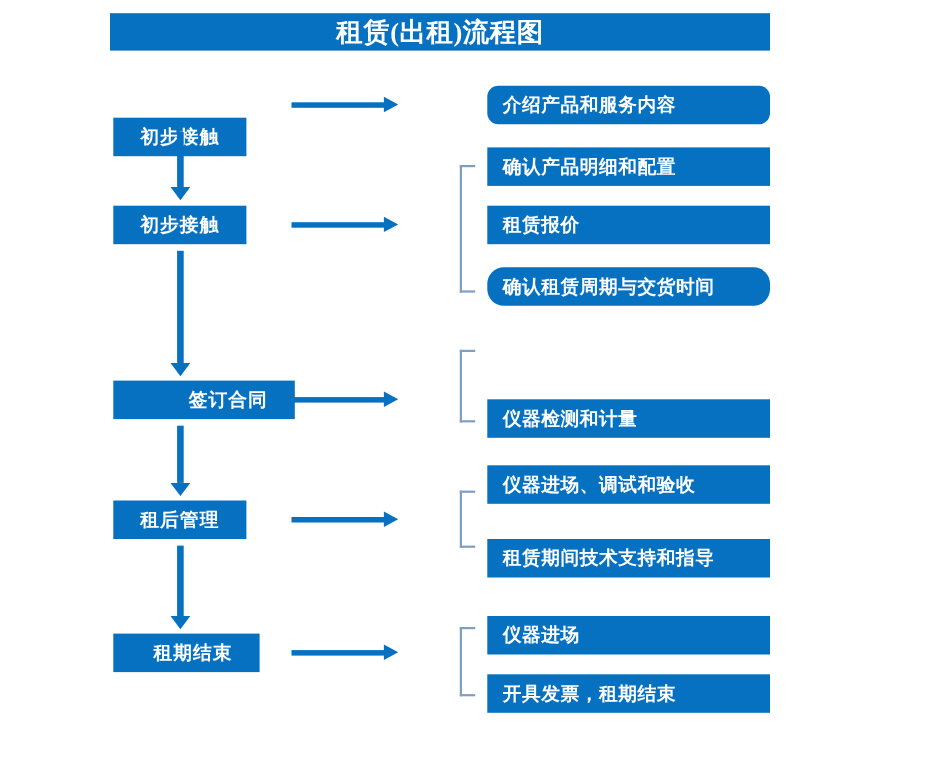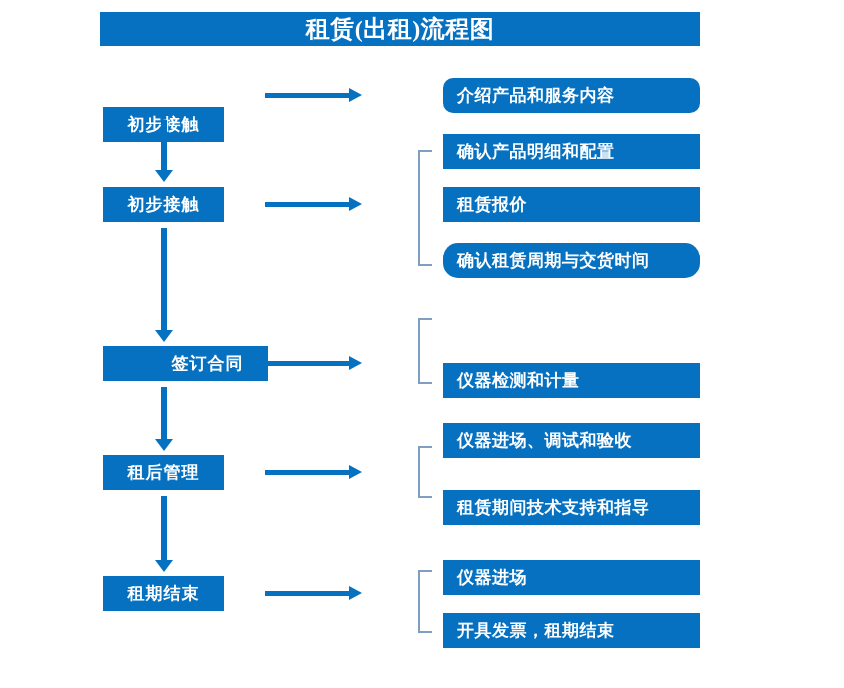--- a/index.html
+++ b/index.html
@@ -137,21 +137,21 @@
 <body>
 
 <div id="canvas">
 
   <div class="title-bar">租赁(出租)流程图</div>
 
   <div class="stage-box" style="top:78px;margin-top:29px;">初步接触</div>
   <div class="stage-box" style="top:187px;">初步接触</div>
   <div class="stage-box" style="top:346px;padding-left:44px;">签订合同</div>
   <div class="stage-box" style="top:455px;">租后管理</div>
-  <div class="stage-box" style="top:576px;">租期结束</div>
+  <div class="stage-box" style="top:576px;padding-left:12px;">租期结束</div>
 
   <div class="v-arrow" style="top:120px; height:62px;">
     <div class="shaft" style="height:50px;"></div>
     <div class="head" style="top:50px;"></div>
   </div>
   <div class="v-arrow" style="top:228px; height:114px;">
     <div class="shaft" style="height:102px;"></div>
     <div class="head" style="top:102px;"></div>
   </div>
   <div class="v-arrow" style="top:387px; height:64px;">

